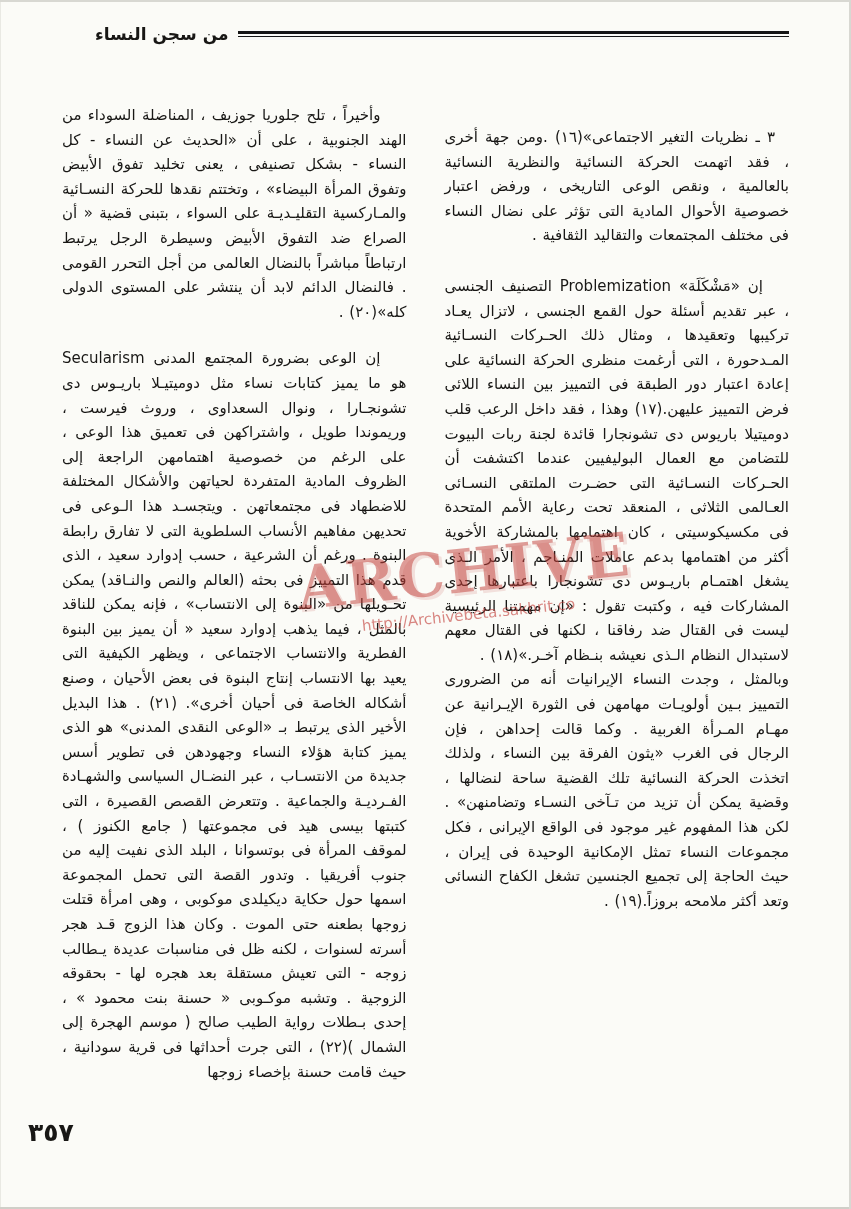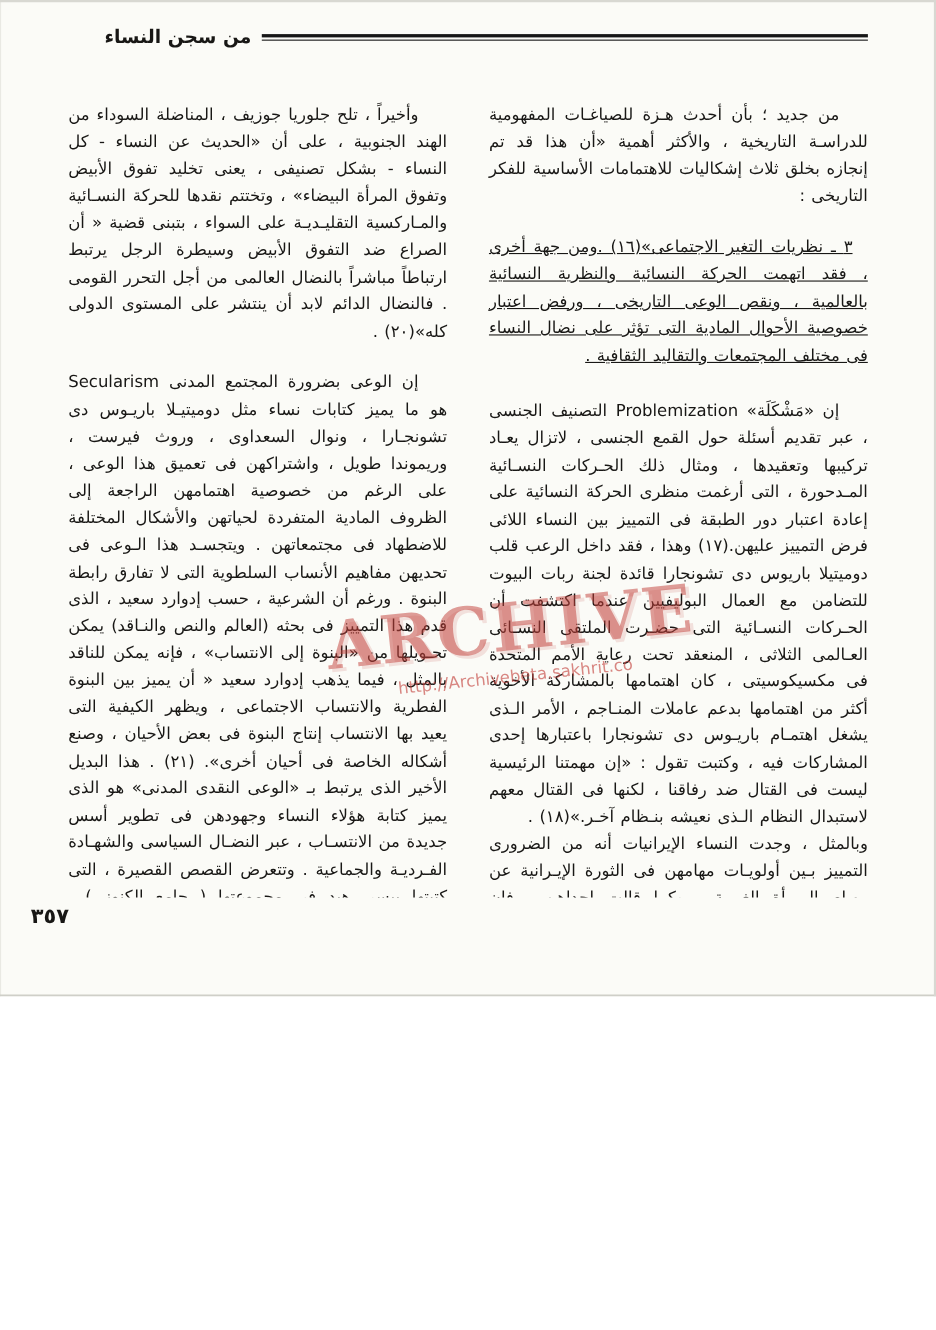--- a/index.html
+++ b/index.html
@@ -3,21 +3,21 @@
 <meta charset="utf-8">
 <style>
   html, body {
     margin: 0;
     padding: 0;
     background: #ffffff;
   }
   .sheet {
     position: relative;
     width: 851px;
-    height: 906px;
+    height: 1209px;
     background: #fbfbf7;
     overflow: hidden;
     font-family: "DejaVu Sans", sans-serif;
     color: #181715;
     box-shadow: inset 0 2px 0 #d8d8d2, inset -2px 0 0 #d8d8d2,
                 inset 0 -2px 0 #cfcfc8, inset 1px 0 0 #e9e9e3;
   }
 
   
   .page-header {
@@ -51,31 +51,32 @@
     right: 62px;
     bottom: 90px;
     display: flex;
     direction: rtl;
     gap: 38px;
     overflow: hidden;
   }
   .col {
     flex: 1;
     direction: rtl;
+    margin-top: 11px;
   }
   .para {
     margin: 0;
     font-size: 15px;
     line-height: 24.6px;
     text-align: justify;
     word-spacing: 1px;
   }
   .indent { text-indent: 26px; }
   .num-item { padding-right: 14px; }
-  .num-first { text-indent: 14px; text-decoration: underline; }
+  .num-first { text-indent: 14px; }
   .mt-md { margin-top: 22px; }
   .mt-lg { margin-top: 26px; }
 
   
   .watermark {
     position: absolute;
     top: 538px;
     left: 290px;
     width: 350px;
     text-align: center;
@@ -98,39 +99,38 @@
     font-weight: 500;
     color: rgba(194, 62, 56, 0.62);
     direction: ltr;
   }
 
   
   .page-number {
     position: absolute;
     left: 28px;
     bottom: 62px;
-    font-size: 19px;
+    font-size: 25px;
     font-weight: bold;
     direction: rtl;
   }
 </style>
 </head>
 <body>
 
 <div class="sheet">
 
   <div class="page-header">
     <span class="header-title">من سجن النساء</span>
     <span class="header-rule"></span>
   </div>
 
   <div class="columns">
 
     <section class="col">
-      <p class="para indent">من جديد ؛ بأن أحدث هـزة للصياغـات المفهومية للدراسـة التاريخية ، والأكثر أهمية «أن هذا قد تم إنجازه بخلق ثلاث إشكاليات للاهتمامات الأساسية للفكر التاريخى :</p>
       <p class="para num-first mt-md">٣ ـ نظريات التغير الاجتماعى»(١٦) .ومن جهة أخرى ، فقد اتهمت الحركة النسائية والنظرية النسائية بالعالمية ، ونقص الوعى التاريخى ، ورفض اعتبار خصوصية الأحوال المادية التى تؤثر على نضال النساء فى مختلف المجتمعات والتقاليد الثقافية .</p>
       <p class="para indent mt-lg">إن «مَشْكَلَة» Problemization التصنيف الجنسى ، عبر تقديم أسئلة حول القمع الجنسى ، لاتزال يعـاد تركيبها وتعقيدها ، ومثال ذلك الحـركات النسـائية المـدحورة ، التى أرغمت منظرى الحركة النسائية على إعادة اعتبار دور الطبقة فى التمييز بين النساء اللائى فرض التمييز عليهن.(١٧) وهذا ، فقد داخل الرعب قلب دوميتيلا باريوس دى تشونجارا قائدة لجنة ربات البيوت للتضامن مع العمال البوليفيين عندما اكتشفت أن الحـركات النسـائية التى حضـرت الملتقى النسـائى العـالمى الثلاثى ، المنعقد تحت رعاية الأمم المتحدة فى مكسيكوسيتى ، كان اهتمامها بالمشاركة الأخوية أكثر من اهتمامها بدعم عاملات المنـاجم ، الأمر الـذى يشغل اهتمـام باريـوس دى تشونجارا باعتبارها إحدى المشاركات فيه ، وكتبت تقول : «إن مهمتنا الرئيسية ليست فى القتال ضد رفاقنا ، لكنها فى القتال معهم لاستبدال النظام الـذى نعيشه بنـظام آخـر.»(١٨) .</p>
       <p class="para">وبالمثل ، وجدت النساء الإيرانيات أنه من الضرورى التمييز بـين أولويـات مهامهن فى الثورة الإيـرانية عن مهـام المـرأة الغربية . وكما قالت إحداهن ، فإن الرجال فى الغرب «يثون الفرقة بين النساء ، ولذلك اتخذت الحركة النسائية تلك القضية ساحة لنضالها ، وقضية يمكن أن تزيد من تـآخى النسـاء وتضامنهن» . لكن هذا المفهوم غير موجود فى الواقع الإيرانى ، فكل مجموعات النساء تمثل الإمكانية الوحيدة فى إيران ، حيث الحاجة إلى تجميع الجنسين تشغل الكفاح النسائى وتعد أكثر ملامحه بروزاً.(١٩) .</p>
     </section>
 
     <section class="col">
       <p class="para indent">وأخيراً ، تلح جلوريا جوزيف ، المناضلة السوداء من الهند الجنوبية ، على أن «الحديث عن النساء - كل النساء - بشكل تصنيفى ، يعنى تخليد تفوق الأبيض وتفوق المرأة البيضاء» ، وتختتم نقدها للحركة النسـائية والمـاركسية التقليـديـة على السواء ، بتبنى قضية « أن الصراع ضد التفوق الأبيض وسيطرة الرجل يرتبط ارتباطاً مباشراً بالنضال العالمى من أجل التحرر القومى . فالنضال الدائم لابد أن ينتشر على المستوى الدولى كله»(٢٠) .</p>
       <p class="para indent mt-md">إن الوعى بضرورة المجتمع المدنى Secularism هو ما يميز كتابات نساء مثل دوميتيـلا باريـوس دى تشونجـارا ، ونوال السعداوى ، وروث فيرست ، وريموندا طويل ، واشتراكهن فى تعميق هذا الوعى ، على الرغم من خصوصية اهتمامهن الراجعة إلى الظروف المادية المتفردة لحياتهن والأشكال المختلفة للاضطهاد فى مجتمعاتهن . ويتجسـد هذا الـوعى فى تحديهن مفاهيم الأنساب السلطوية التى لا تفارق رابطة البنوة . ورغم أن الشرعية ، حسب إدوارد سعيد ، الذى قدم هذا التمييز فى بحثه (العالم والنص والنـاقد) يمكن تحـويلها من «البنوة إلى الانتساب» ، فإنه يمكن للناقد بالمثل ، فيما يذهب إدوارد سعيد « أن يميز بين البنوة الفطرية والانتساب الاجتماعى ، ويظهر الكيفية التى يعيد بها الانتساب إنتاج البنوة فى بعض الأحيان ، وصنع أشكاله الخاصة فى أحيان أخرى». (٢١) . هذا البديل الأخير الذى يرتبط بـ «الوعى النقدى المدنى» هو الذى يميز كتابة هؤلاء النساء وجهودهن فى تطوير أسس جديدة من الانتسـاب ، عبر النضـال السياسى والشهـادة الفـرديـة والجماعية . وتتعرض القصص القصيرة ، التى كتبتها بيسى هيد فى مجموعتها ( جامع الكنوز ) ، لموقف المرأة فى بوتسوانا ، البلد الذى نفيت إليه من جنوب أفريقيا . وتدور القصة التى تحمل المجموعة اسمها حول حكاية ديكيلدى موكوبى ، وهى امرأة قتلت زوجها بطعنه حتى الموت . وكان هذا الزوج قـد هجر أسرته لسنوات ، لكنه ظل فى مناسبات عديدة يـطالب زوجه - التى تعيش مستقلة بعد هجره لها - بحقوقه الزوجية . وتشبه موكـوبى « حسنة بنت محمود » ، إحدى بـطلات رواية الطيب صالح ( موسم الهجرة إلى الشمال )(٢٢) ، التى جرت أحداثها فى قرية سودانية ، حيث قامت حسنة بإخصاء زوجها</p>
     </section>
 

